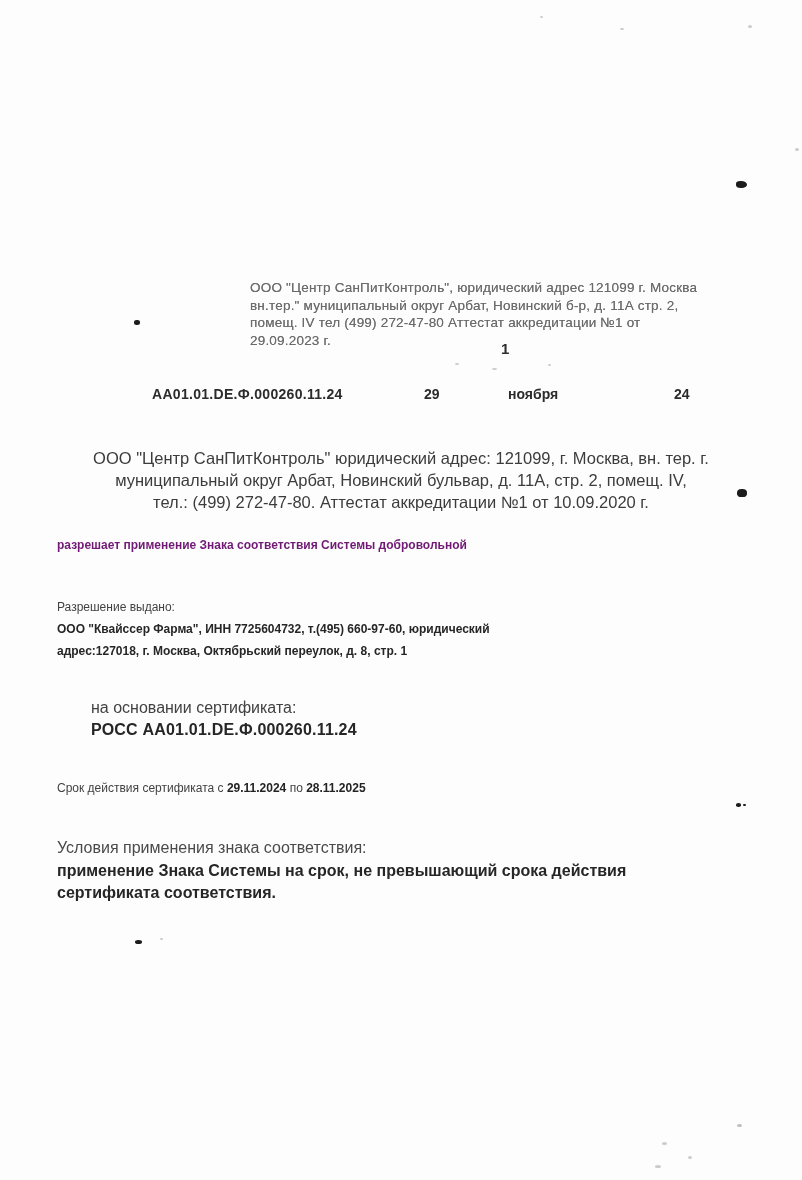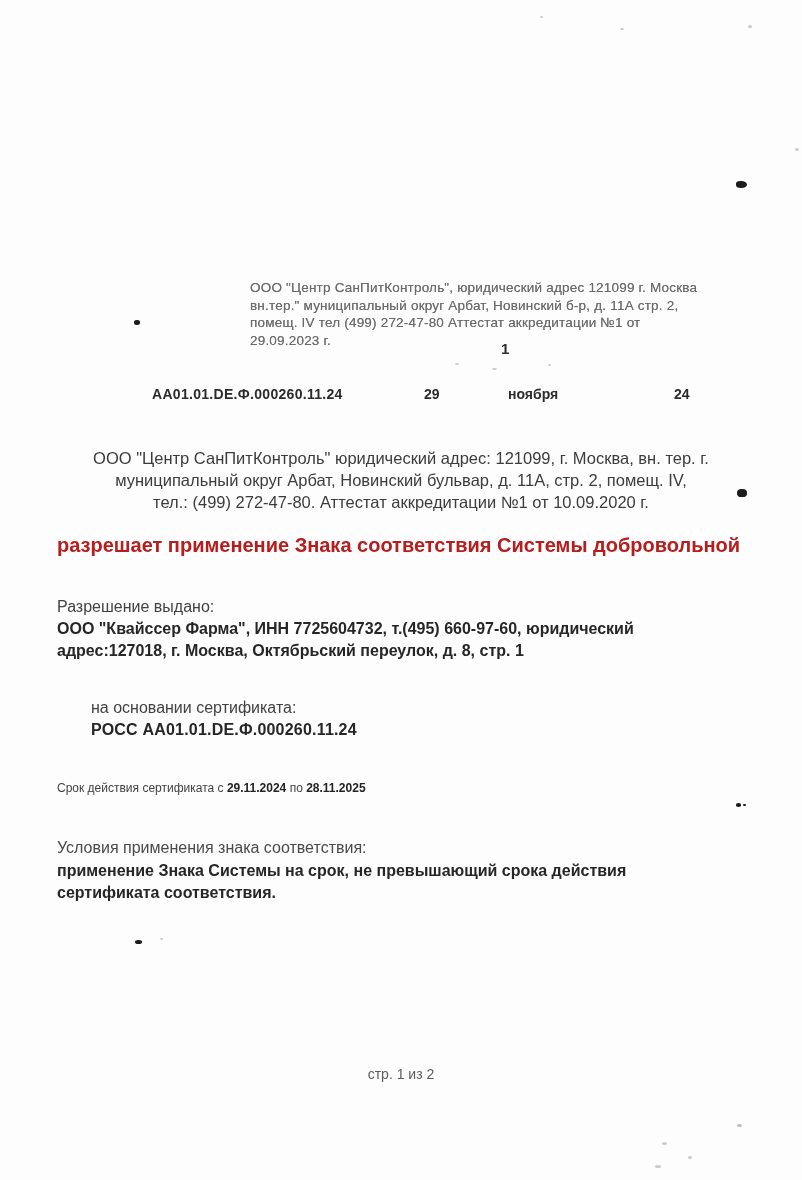--- a/index.html
+++ b/index.html
@@ -59,27 +59,27 @@
     width: 722px;
     text-align: center;
     font-size: 16.5px;
     line-height: 22px;
     color: #3c3c3c;
   }
   .issuer-paragraph span { display: block; }
   .body-left { left: 57px; width: 690px; position: absolute; }
   .permission-statement {
     top: 534px;
-    font-size: 20px;
+    font-size: 12px;
     font-weight: bold;
     line-height: 22.5px;
-    color: #b91c1c;
+    color: #701a75;
   }
   .permission-statement span { display: block; }
-  .issued-block { top: 596px; font-size: 16px; line-height: 22px; }
+  .issued-block { top: 596px; font-size: 12px; line-height: 22px; }
   .issued-label { color: #424242; display: block; }
   .issued-lines { font-weight: bold; color: #262626; }
   .issued-lines span { display: block; }
   .basis-block { top: 697px; font-size: 16px; line-height: 22px; margin-left: 34px; }
   .basis-label { color: #424242; display: block; }
   .basis-value { font-weight: bold; color: #262626; display: block; letter-spacing: 0.2px; }
   .validity-line { top: 781px; font-size: 12px; color: #424242; }
   .validity-line .b { font-weight: bold; color: #232323; }
   .conditions-block { top: 837px; font-size: 16px; line-height: 22.5px; }
   .conditions-label { color: #4a4a4a; display: block; }
@@ -166,21 +166,20 @@
   </div>
 
   <div class="body-left conditions-block">
     <span class="conditions-label">Условия применения знака соответствия:</span>
     <span class="conditions-lines">
       <span>применение Знака Системы на срок, не превышающий срока действия</span>
       <span>сертификата соответствия.</span>
     </span>
   </div>
 
-  <div class="footer-page">стр. 1 из 2</div>
 
   <div class="speck s1"></div>
   <div class="speck s2"></div>
   <div class="speck s3"></div>
   <div class="speck s4"></div>
   <div class="speck s5"></div>
   <div class="faint f1"></div>
   <div class="faint f2"></div>
   <div class="faint f3"></div>
   <div class="faint f4"></div>

